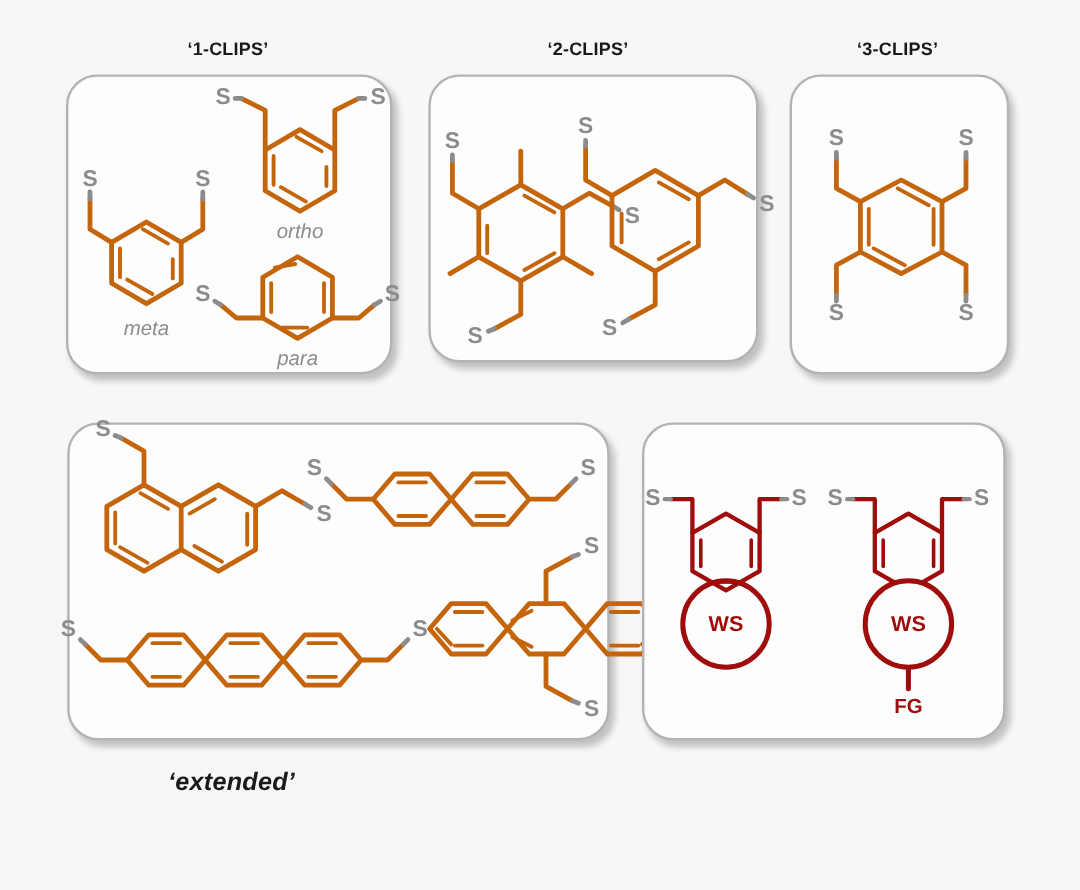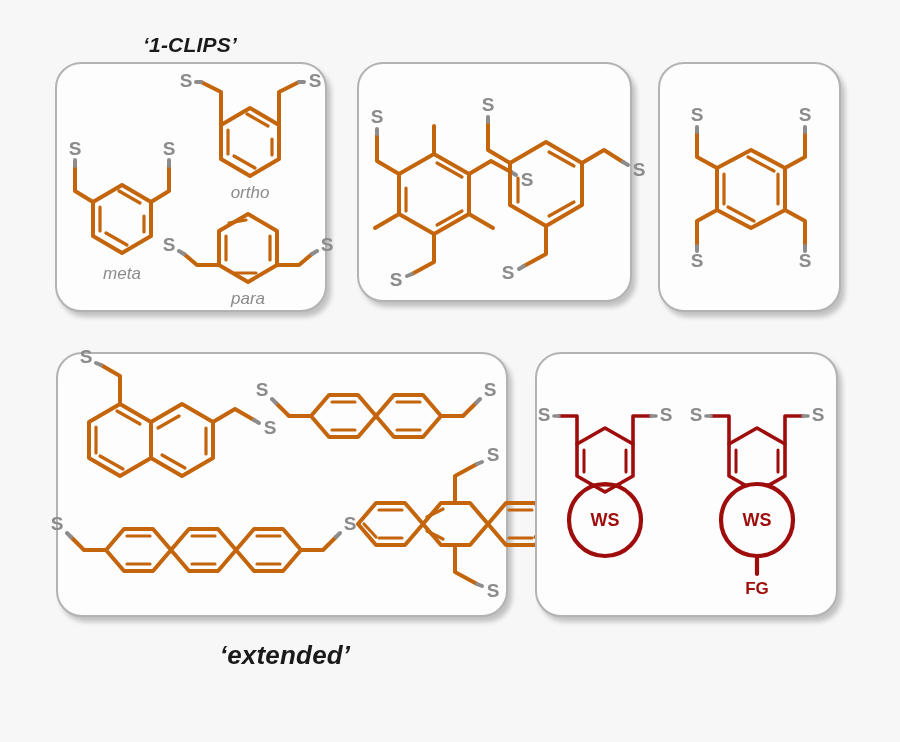--- a/index.html
+++ b/index.html
@@ -14,35 +14,34 @@
   .panel {
     position: absolute;
     background: #fdfdfd;
     border: 2.5px solid #b3b3b3;
     border-radius: 26px;
     box-shadow: 4px 5px 5px rgba(0,0,0,0.22);
     box-sizing: border-box;
   }
   .panel-title {
     position: absolute;
-    font-style: italic;
-    font-weight: 700;
-    font-size: 21px;
+    font-weight: 700;
+    font-size: 15px;
     color: #1a1a1a;
     text-align: center;
     white-space: nowrap;
     letter-spacing: 0.2px;
   }
   .panel-caption {
     position: absolute;
     font-style: italic;
     font-weight: 700;
-    font-size: 26px;
+    font-size: 21px;
     color: #1a1a1a;
-    text-align: center;
+    text-align: left;
     white-space: nowrap;
     letter-spacing: 0.2px;
   }
   svg { position: absolute; left: 0; top: 0; overflow: visible; }
   .bond { stroke-linecap: round; stroke-linejoin: round; fill: none; }
   .sulfur-label {
     font-family: "Liberation Sans", sans-serif;
     font-weight: 700;
     font-size: 19px;
     fill: #8c8c8c;
@@ -135,20 +134,21 @@
         <text class="sulfur-label" x="112" y="182">S</text>
 
         <path class="bond" stroke="#c4650c" stroke-width="4" d="M 220 201 L 242 201 L 255 190"></path>
         <path class="bond" stroke="#8c8c8c" stroke-width="4" d="M 255 190 L 260 187"></path>
         <text class="sulfur-label" x="270" y="182">S</text>
         <text class="iso-label" x="191" y="240">para</text>
       </g>
     </svg>
   </div>
 
+  <div class="panel-title" style="left:355px; top:33px; width:270px;">‘2-CLIPS’</div>
   <div class="panel" style="left:357px; top:62px; width:275px; height:240px;">
     <svg width="275" height="240" viewBox="0 0 275 240">
       <g class="struct">
 
         <g>
           <path class="bond" stroke="#c4650c" stroke-width="4" d="M 75 90 L 110 110 L 110 150 L 75 170 L 40 150 L 40 110 Z"></path>
           <path class="bond" stroke="#c4650c" stroke-width="3.2" d="M 78 99 L 103 113"></path>
           <path class="bond" stroke="#c4650c" stroke-width="3.2" d="M 103 147 L 78 161"></path>
           <path class="bond" stroke="#c4650c" stroke-width="3.2" d="M 47 147 L 47 124"></path>
         </g>
@@ -189,20 +189,21 @@
         <path class="bond" stroke="#8c8c8c" stroke-width="4" d="M 264 98 L 269 101"></path>
         <text class="sulfur-label" x="280" y="107">S</text>
 
         <path class="bond" stroke="#c4650c" stroke-width="4" d="M 187 162 L 187 190 L 165 202"></path>
         <path class="bond" stroke="#8c8c8c" stroke-width="4" d="M 165 202 L 160 205"></path>
         <text class="sulfur-label" x="149" y="210">S</text>
       </g>
     </svg>
   </div>
 
+  <div class="panel-title" style="left:658px; top:33px; width:180px;">‘3-CLIPS’</div>
   <div class="panel" style="left:658px; top:62px; width:183px; height:250px;">
     <svg width="183" height="250" viewBox="0 0 183 250">
       <g class="struct">
 
         <g>
           <path class="bond" stroke="#c4650c" stroke-width="4" d="M 57 104 L 91 86 L 125 104 L 125 146 L 91 164 L 57 146 Z"></path>
           <path class="bond" stroke="#c4650c" stroke-width="3.2" d="M 88 93 L 114 107"></path>
           <path class="bond" stroke="#c4650c" stroke-width="3.2" d="M 64 110 L 64 140"></path>
           <path class="bond" stroke="#c4650c" stroke-width="3.2" d="M 118 140 L 118 110"></path>
           <path class="bond" stroke="#c4650c" stroke-width="3.2" d="M 94 157 L 68 143"></path>

